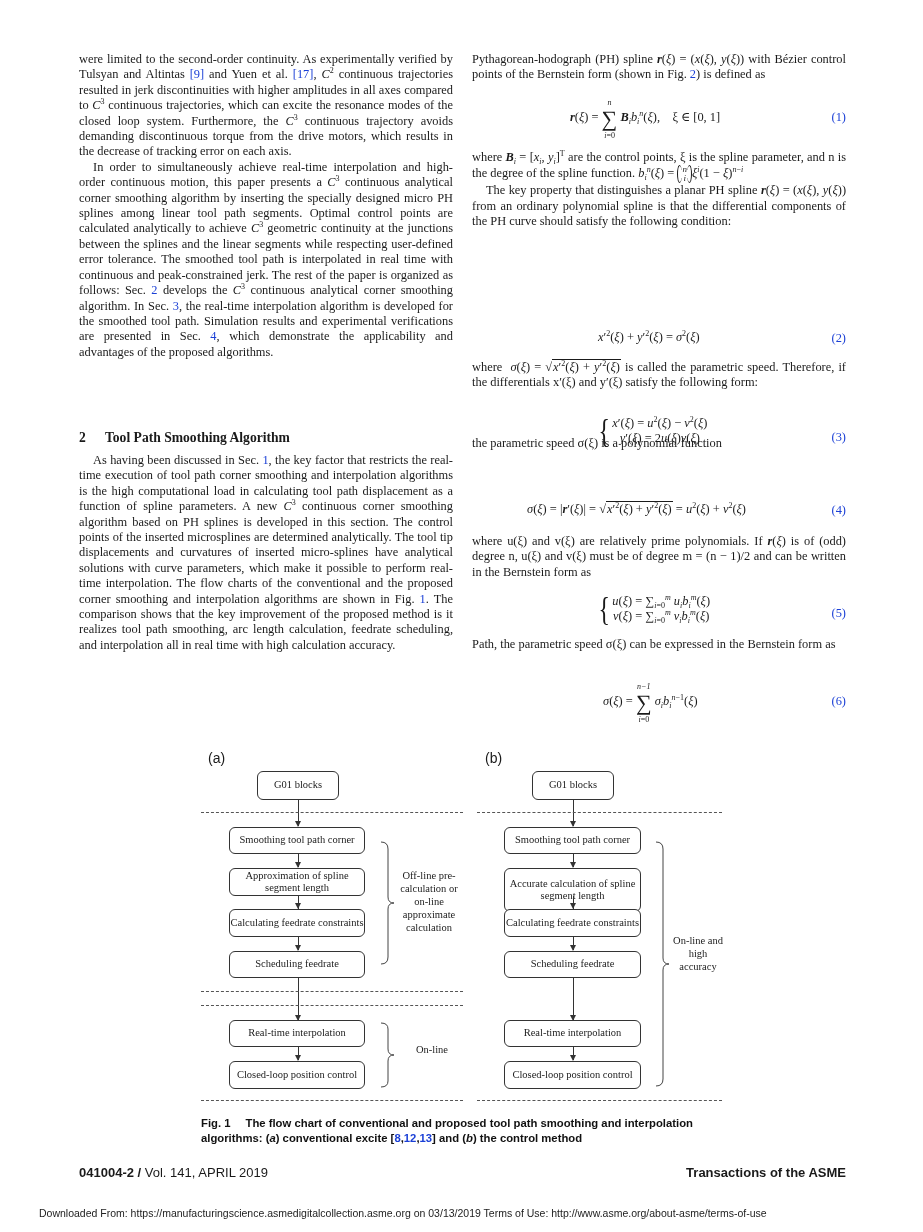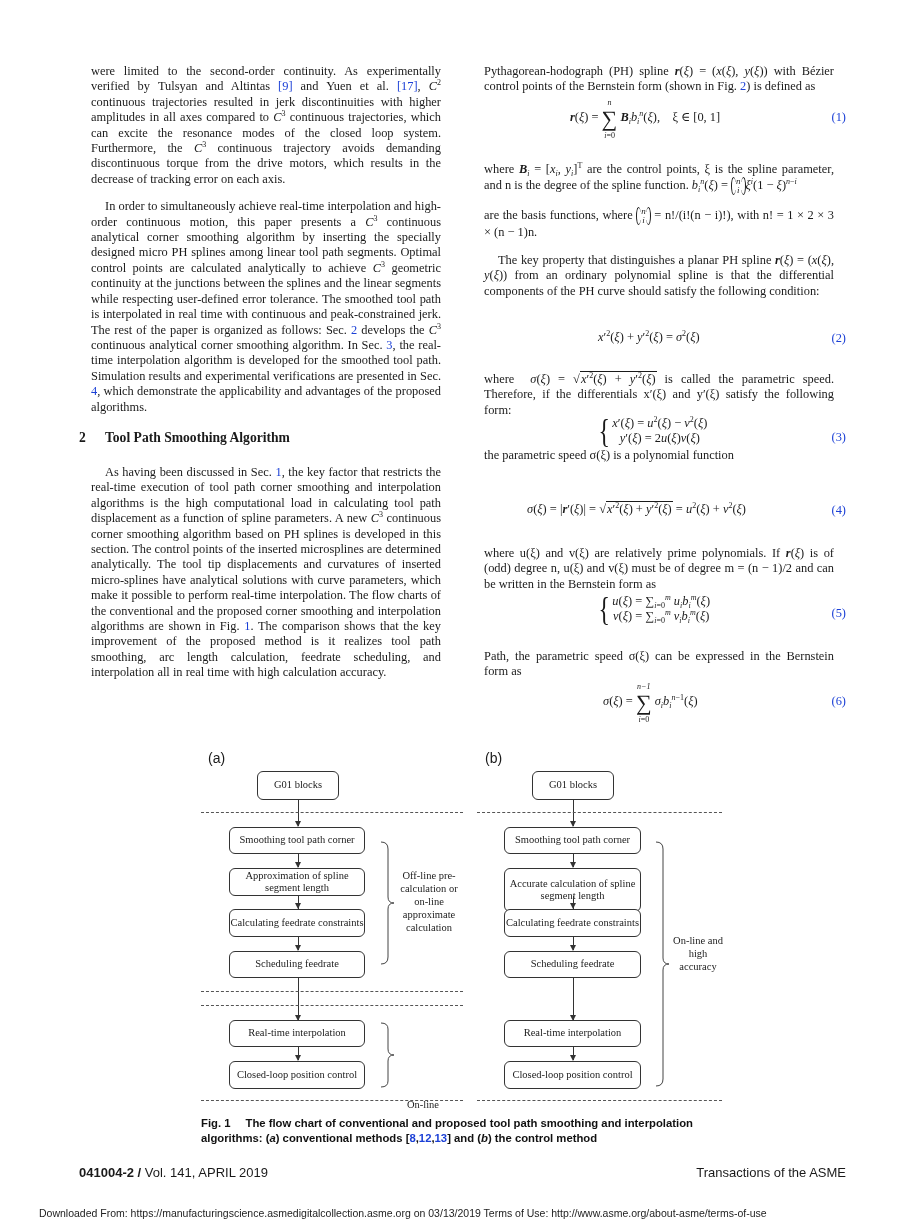--- a/index.html
+++ b/index.html
@@ -1,19 +1,19 @@
 <!DOCTYPE html>
 <html><head>
 <meta charset="utf-8">
 <style>
   html, body { margin: 0; padding: 0; background: #ffffff; }
   body { width: 923px; height: 1232px; position: relative; overflow: hidden;
          font-family: "Liberation Serif", "DejaVu Serif", serif; color: #1a1a1a; }
   .col { position: absolute; font-size: 12.4px; line-height: 15.4px; text-align: justify; }
-  .col p { margin: 12px; }
+  .col p { margin: 0; }
   .indent { text-indent: 14px; }
   .ref { color: #1a3fd6; }
   i, .it { font-style: italic; }
   sup { font-size: 8px; vertical-align: 5px; line-height: 0; }
   sub { font-size: 8px; vertical-align: -3px; line-height: 0; }
   .h2 { font-weight: bold; font-size: 13.6px; position: absolute; left: 79px; top: 430px; }
   .h2 .num { display: inline-block; width: 26px; }
   .eq { position: absolute; font-size: 12.4px; white-space: nowrap; }
   .eqnum { position: absolute; right: 77px; color: #1a3fd6; font-size: 12.4px; }
   .bold { font-weight: bold; }
@@ -33,21 +33,21 @@
          font-size: 10.5px; line-height: 12.5px; text-align: center; display: flex;
          align-items: center; justify-content: center; box-sizing: border-box; color: #222; }
   .dash { position: absolute; height: 0; border-top: 1.3px dashed #555; }
   .vline { position: absolute; width: 0; border-left: 1.2px solid #333; }
   .arrow { position: absolute; width: 0; height: 0; border-left: 3px solid transparent; border-right: 3px solid transparent; border-top: 6px solid #333; }
   .note { position: absolute; font-size: 10.5px; line-height: 13px; text-align: center; color: #222; }
   .caption { position: absolute; left: 201px; top: 1116px; font-family: "Liberation Sans", sans-serif; font-weight: bold; font-size: 11.3px; line-height: 15px; color: #111; }
   .caption .cap-title { display: inline-block; margin-right: 15px; }
   .footer-left { position: absolute; left: 79px; top: 1165px; font-family: "Liberation Sans", sans-serif; font-size: 13px; text-align: center; }
   .footer-left .pg { font-weight: bold; }
-  .footer-right { position: absolute; right: 77px; top: 1165px; font-family: "Liberation Sans", sans-serif; font-size: 13px; font-weight: normal; }
+  .footer-right { position: absolute; right: 77px; top: 1165px; font-family: "Liberation Sans", sans-serif; font-size: 13px; font-weight: bold; }
   .download { position: absolute; left: 6px; top: 1207px; font-family: "Liberation Sans", sans-serif; font-size: 10.5px; color: #222; white-space: nowrap; margin-left: 33px; }
 </style>
 </head>
 <body>
 
 <div class="col" style="left:79px; top:52px; width:374px;">
   <p><span>were limited to the second-order continuity. As experimentally verified by Tulsyan and Altintas </span><a class="ref">[9]</a><span> and Yuen et al. </span><a class="ref">[17]</a><span>, </span><i>C</i><sup>2</sup><span> continuous trajectories resulted in jerk discontinuities with higher amplitudes in all axes compared to </span><i>C</i><sup>3</sup><span> continuous trajectories, which can excite the resonance modes of the closed loop system. Furthermore, the </span><i>C</i><sup>3</sup><span> continuous trajectory avoids demanding discontinuous torque from the drive motors, which results in the decrease of tracking error on each axis.</span></p>
   <p class="indent"><span>In order to simultaneously achieve real-time interpolation and high-order continuous motion, this paper presents a </span><i>C</i><sup>3</sup><span> continuous analytical corner smoothing algorithm by inserting the specially designed micro PH splines among linear tool path segments. Optimal control points are calculated analytically to achieve </span><i>C</i><sup>3</sup><span> geometric continuity at the junctions between the splines and the linear segments while respecting user-defined error tolerance. The smoothed tool path is interpolated in real time with continuous and peak-constrained jerk. The rest of the paper is organized as follows: Sec. </span><a class="ref">2</a><span> develops the </span><i>C</i><sup>3</sup><span> continuous analytical corner smoothing algorithm. In Sec. </span><a class="ref">3</a><span>, the real-time interpolation algorithm is developed for the smoothed tool path. Simulation results and experimental verifications are presented in Sec. </span><a class="ref">4</a><span>, which demonstrate the applicability and advantages of the proposed algorithms.</span></p>
 </div>
 
@@ -59,21 +59,20 @@
 
 <div class="col" style="left:472px; top:52px; width:374px;">
   <p><span>Pythagorean-hodograph (PH) spline </span><b class="it">r</b>(<i>ξ</i>) = (<i>x</i>(<i>ξ</i>), <i>y</i>(<i>ξ</i>))<span> with Bézier control points of the Bernstein form (shown in Fig. </span><a class="ref">2</a><span>) is defined as</span></p>
 </div>
 
 <div class="eq" style="left:570px; top:108px;"><b class="it">r</b>(<i>ξ</i>) = <span class="sum">∑<span class="up">n</span><span class="lo"><i>i</i>=0</span></span> <b class="it">B</b><sub><i>i</i></sub><i>b</i><sub><i>i</i></sub><sup><i>n</i></sup>(<i>ξ</i>),&nbsp;&nbsp;&nbsp;&nbsp;<span>ξ ∈ [0, 1]</span></div>
 <div class="eqnum" style="top:110px;">(1)</div>
 
 <div class="col" style="left:472px; top:150px; width:374px;">
   <p><span>where </span><b class="it">B</b><sub><i>i</i></sub> = [<i>x<sub>i</sub></i>, <i>y<sub>i</sub></i>]<sup>T</sup> <span> are the control points, ξ is the spline parameter, and n is the degree of the spline function. </span><i>b</i><sub><i>i</i></sub><sup><i>n</i></sup>(<i>ξ</i>) = <span class="binom"><i>n</i><br><i>i</i></span><i>ξ</i><sup><i>i</i></sup>(1 − <i>ξ</i>)<sup><i>n</i>−<i>i</i></sup></p>
-  <p style="margin-top:8px;"><span>are the basis functions, where </span><span class="binom"><i>n</i><br><i>i</i></span><span> = n!/(i!(n − i)!), with n! = 1 × 2 × 3 × (n − 1)n.</span></p>
   <p class="indent"><span>The key property that distinguishes a planar PH spline </span><b class="it">r</b>(<i>ξ</i>) = (<i>x</i>(<i>ξ</i>), <i>y</i>(<i>ξ</i>))<span> from an ordinary polynomial spline is that the differential components of the PH curve should satisfy the following condition:</span></p>
 </div>
 
 <div class="eq" style="left:598px; top:330px;"><i>x</i>′<sup>2</sup>(<i>ξ</i>) + <i>y</i>′<sup>2</sup>(<i>ξ</i>) = <i>σ</i><sup>2</sup>(<i>ξ</i>)</div>
 <div class="eqnum" style="top:331px;">(2)</div>
 
 <div class="col" style="left:472px; top:360px; width:374px;">
   <p><span>where </span>&nbsp;<i>σ</i>(<i>ξ</i>) = √<span class="sqrt"><i>x</i>′<sup>2</sup>(<i>ξ</i>) + <i>y</i>′<sup>2</sup>(<i>ξ</i>)</span><span> is called the parametric speed. Therefore, if the differentials x′(ξ) and y′(ξ) satisfy the following form:</span></p>
 </div>
 
@@ -128,21 +127,21 @@
   <div class="box" style="left:229px; top:1061px; width:136px; height:28px;">Closed-loop position control</div>
   <div class="dash" style="left:201px; top:1100px; width:262px;"></div>
 
   <svg style="position:absolute; left:380px; top:841px;" width="16" height="124">
       <path d="M1 1 Q8 1 8 8 L8 56 Q8 62 14 62 Q8 62 8 68 L8 116 Q8 123 1 123" fill="none" stroke="#444" stroke-width="1"></path>
     </svg>
   <div class="note" style="left:395px; top:869px; width:68px;">Off-line pre-calculation or on-line approximate calculation</div>
   <svg style="position:absolute; left:380px; top:1022px;" width="16" height="66">
       <path d="M1 1 Q8 1 8 7 L8 27 Q8 33 14 33 Q8 33 8 39 L8 59 Q8 65 1 65" fill="none" stroke="#444" stroke-width="1"></path>
     </svg>
-  <div class="note" style="left:398px; top:1098px; width:50px;">On-line</div>
+  <div class="note" style="left:398px; top:1043px; width:50px;text-align:right;">On-line</div>
 
   <div class="figlabel" style="left:485px; top:750px;">(b)</div>
   <div class="box" style="left:532px; top:771px; width:82px; height:29px;">G01 blocks</div>
   <div class="vline" style="left:573px; top:800px; height:26px;"></div>
   <div class="arrow" style="left:570px; top:821px;"></div>
   <div class="dash" style="left:477px; top:812px; width:245px;"></div>
   <div class="box" style="left:504px; top:827px; width:137px; height:27px;">Smoothing tool path corner</div>
   <div class="vline" style="left:573px; top:854px; height:13px;"></div>
   <div class="arrow" style="left:570px; top:862px;"></div>
   <div class="box" style="left:504px; top:868px; width:137px; height:44px;">Accurate calculation of spline segment length</div>
@@ -159,18 +158,18 @@
   <div class="arrow" style="left:570px; top:1055px;"></div>
   <div class="box" style="left:504px; top:1061px; width:137px; height:28px;">Closed-loop position control</div>
   <div class="dash" style="left:477px; top:1100px; width:245px;"></div>
   <svg style="position:absolute; left:655px; top:841px;" width="16" height="246">
       <path d="M1 1 Q8 1 8 8 L8 117 Q8 123 14 123 Q8 123 8 129 L8 238 Q8 245 1 245" fill="none" stroke="#444" stroke-width="1"></path>
     </svg>
   <div class="note" style="left:672px; top:934px; width:52px;">On-line and high accuracy</div>
 </div>
 
 <div class="caption" style="width:540px;">
-  <span class="cap-title">Fig. 1</span><span>The flow chart of conventional and proposed tool path smoothing and interpolation algorithms: (</span><i>a</i><span>) conventional methods [</span><a class="ref">8</a><span>,</span><a class="ref">12</a><span>,</span><a class="ref">13</a><span>] and (</span><i>b</i><span>) the control method</span>
+  <span class="cap-title">Fig. 1</span><span>The flow chart of conventional and proposed tool path smoothing and interpolation algorithms: (</span><i>a</i><span>) conventional excite [</span><a class="ref">8</a><span>,</span><a class="ref">12</a><span>,</span><a class="ref">13</a><span>] and (</span><i>b</i><span>) the control method</span>
 </div>
 
 <div class="footer-left"><span class="pg">041004-2</span><span class="pg" style="white-space:pre"> / </span><span>Vol. 141, APRIL 2019</span></div>
 <div class="footer-right">Transactions of the ASME</div>
 <div class="download">Downloaded From: https://manufacturingscience.asmedigitalcollection.asme.org on 03/13/2019 Terms of Use: http://www.asme.org/about-asme/terms-of-use</div>
 
 </body></html>

